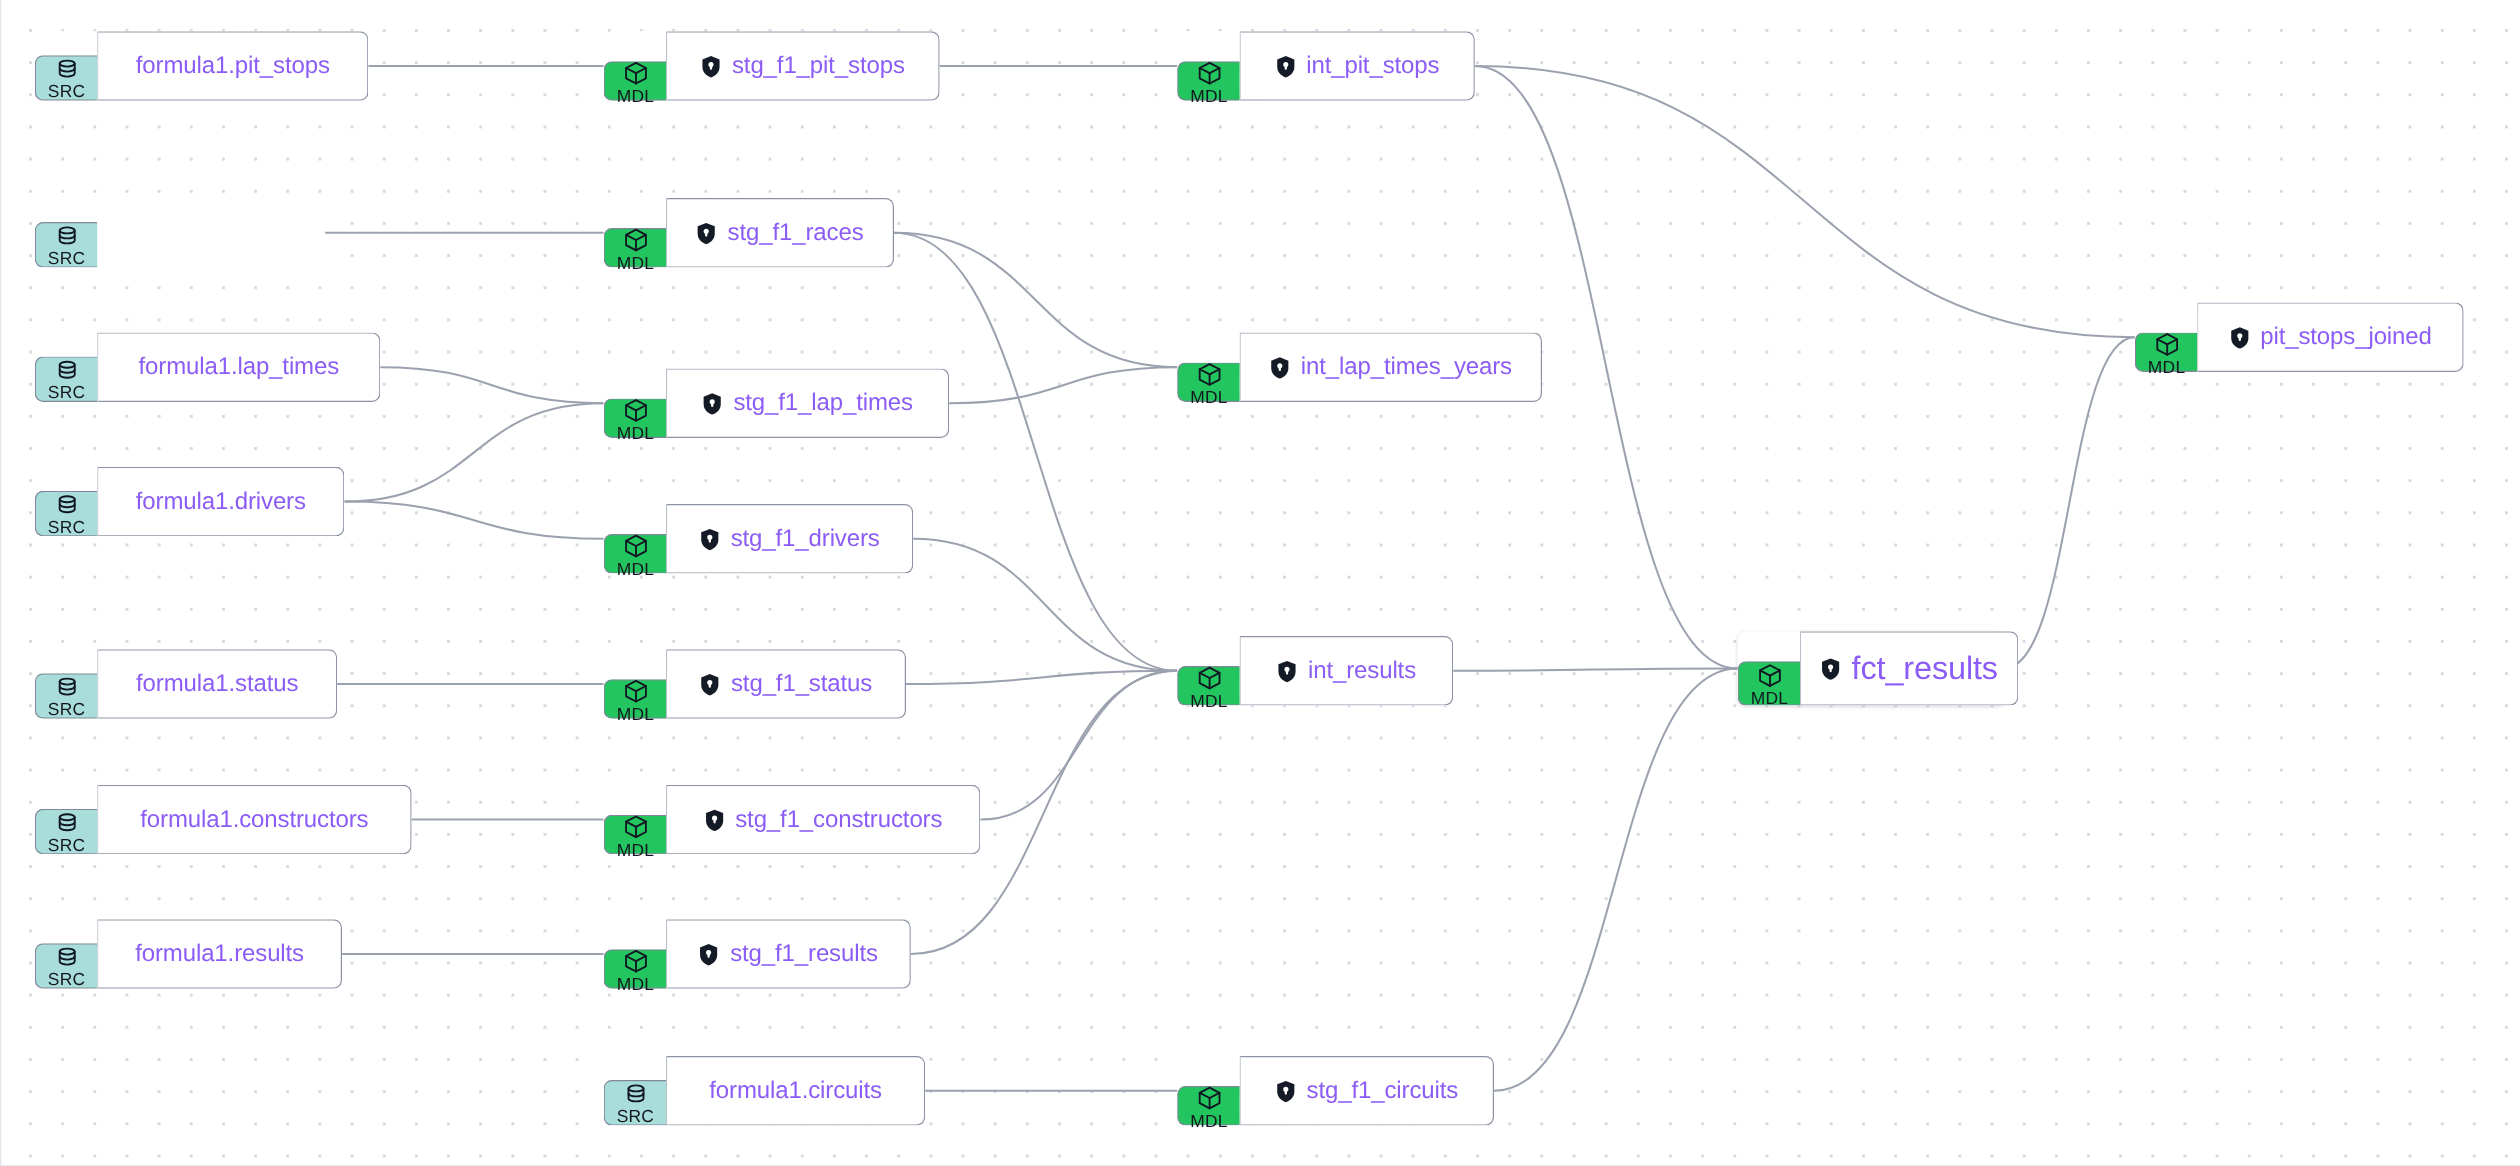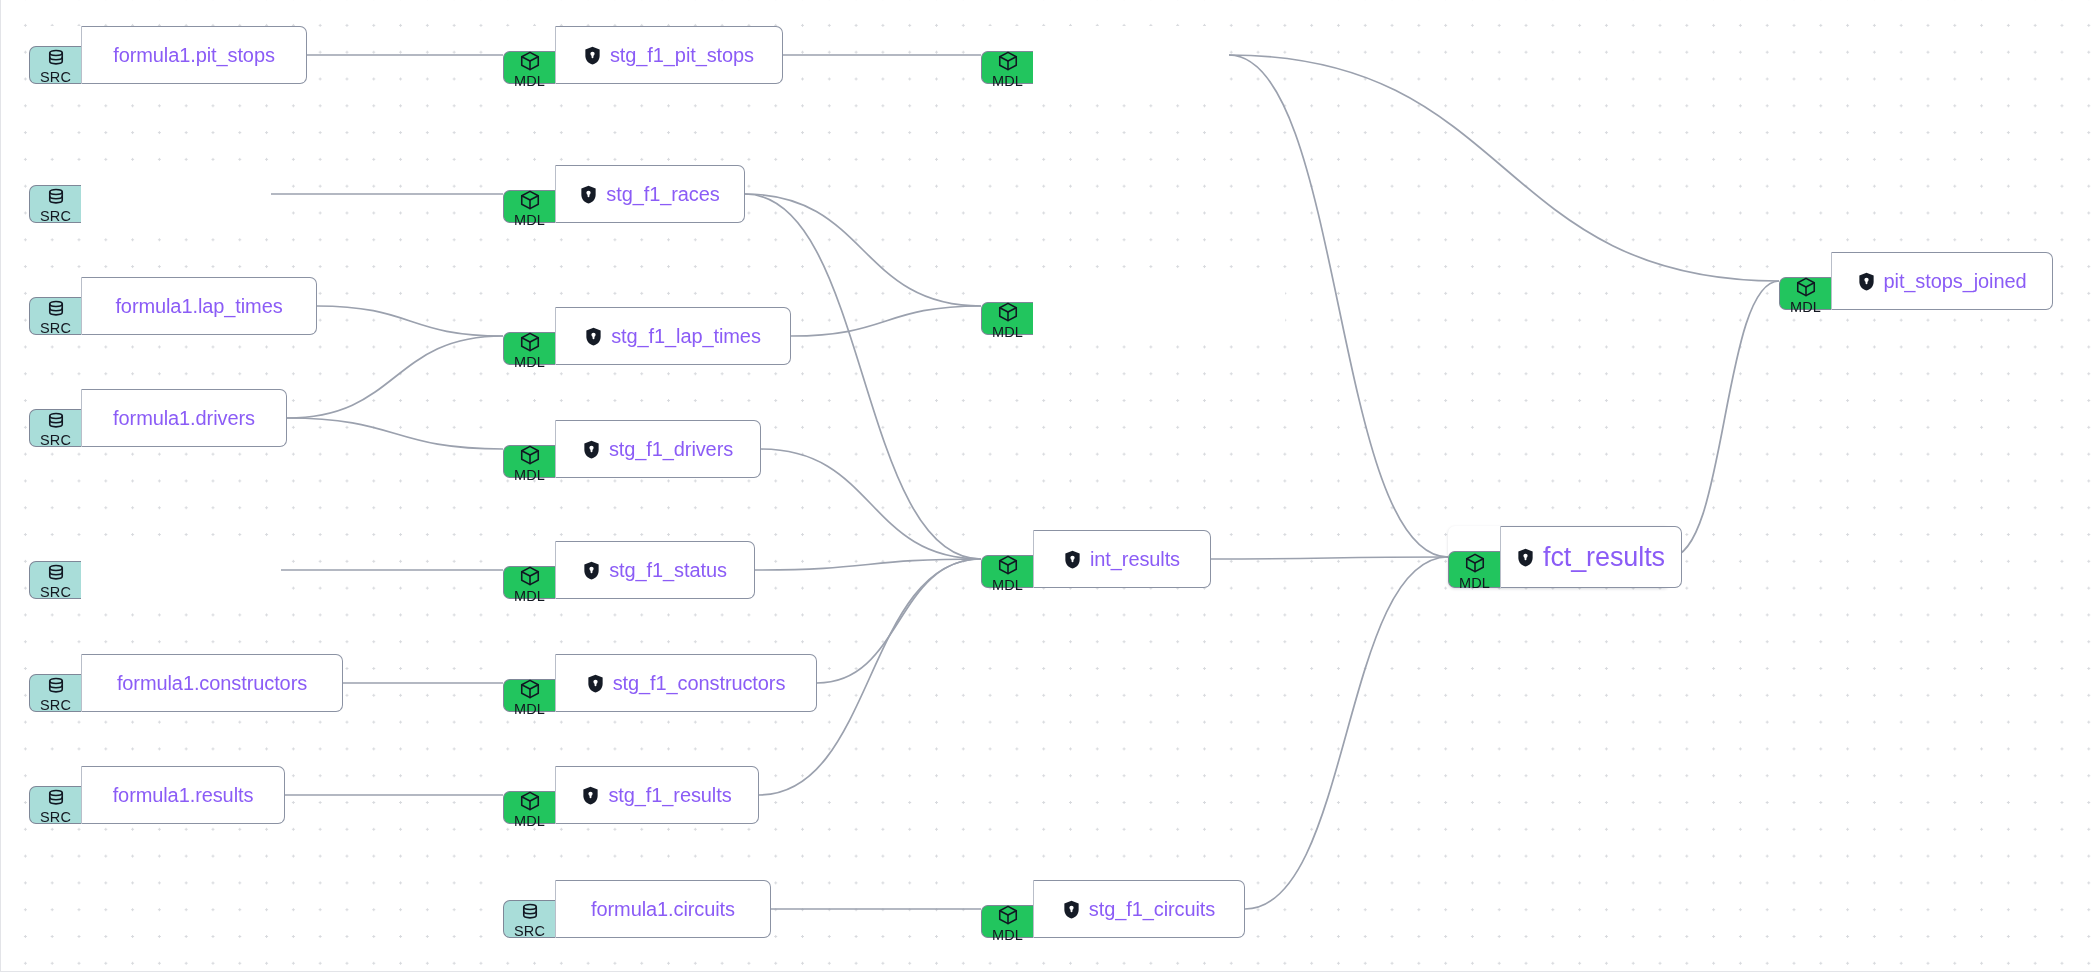--- a/index.html
+++ b/index.html
@@ -173,20 +173,23 @@
       </div>
       <div class="node src" style="left: 28px; top: 541px; width: 252px;">
         <div class="badge">
           <span class="glyph"><svg width="20" height="20" viewBox="0 0 24 24" fill="none" stroke="#111722" stroke-width="1.9" stroke-linecap="round" stroke-linejoin="round">
               <ellipse cx="12" cy="6" rx="7.5" ry="3"></ellipse>
               <path d="M4.5 6v5c0 1.66 3.36 3 7.5 3s7.5-1.34 7.5-3V6"></path>
               <path d="M4.5 11v5c0 1.66 3.36 3 7.5 3s7.5-1.34 7.5-3v-5"></path>
             </svg></span>
           <span class="code">SRC</span>
         </div>
+        <div class="body">
+          <span class="label">formula1.status</span>
+        </div>
       </div>
       <div class="node src" style="left: 28px; top: 654px; width: 314px;">
         <div class="badge">
           <span class="glyph"><svg width="20" height="20" viewBox="0 0 24 24" fill="none" stroke="#111722" stroke-width="1.9" stroke-linecap="round" stroke-linejoin="round">
               <ellipse cx="12" cy="6" rx="7.5" ry="3"></ellipse>
               <path d="M4.5 6v5c0 1.66 3.36 3 7.5 3s7.5-1.34 7.5-3V6"></path>
               <path d="M4.5 11v5c0 1.66 3.36 3 7.5 3s7.5-1.34 7.5-3v-5"></path>
             </svg></span>
           <span class="code">SRC</span>
         </div>
@@ -366,29 +369,45 @@
       </div>
       <div class="node mdl" style="left: 980px; top: 26px; width: 248px;">
         <div class="badge">
           <span class="glyph"><svg width="22" height="22" viewBox="0 0 24 24" fill="none" stroke="#111722" stroke-width="1.7" stroke-linecap="round" stroke-linejoin="round">
               <path d="M12 2.6 21 7.3v9.4L12 21.4 3 16.7V7.3z"></path>
               <path d="M3 7.3 12 12l9-4.7"></path>
               <path d="M12 12v9.4"></path>
             </svg></span>
           <span class="code">MDL</span>
         </div>
+        <div class="body">
+          <span class="shield"><svg width="17" height="19" viewBox="0 0 20 22" fill="#151b26">
+              <path d="M10 .7 1.6 4v7.2C1.6 16.4 5.2 20.2 10 21.6c4.8-1.4 8.4-5.2 8.4-10.4V4z"></path>
+              <circle cx="10" cy="9" r="2.5" fill="#ffffff"></circle>
+              <rect x="8.9" y="9.6" width="2.2" height="4.6" rx="1.1" fill="#ffffff"></rect>
+            </svg></span>
+          <span class="label">int_pit_stops</span>
+        </div>
       </div>
       <div class="node mdl" style="left: 980px; top: 277px; width: 304px;">
         <div class="badge">
           <span class="glyph"><svg width="22" height="22" viewBox="0 0 24 24" fill="none" stroke="#111722" stroke-width="1.7" stroke-linecap="round" stroke-linejoin="round">
               <path d="M12 2.6 21 7.3v9.4L12 21.4 3 16.7V7.3z"></path>
               <path d="M3 7.3 12 12l9-4.7"></path>
               <path d="M12 12v9.4"></path>
             </svg></span>
           <span class="code">MDL</span>
+        </div>
+        <div class="body">
+          <span class="shield"><svg width="17" height="19" viewBox="0 0 20 22" fill="#151b26">
+              <path d="M10 .7 1.6 4v7.2C1.6 16.4 5.2 20.2 10 21.6c4.8-1.4 8.4-5.2 8.4-10.4V4z"></path>
+              <circle cx="10" cy="9" r="2.5" fill="#ffffff"></circle>
+              <rect x="8.9" y="9.6" width="2.2" height="4.6" rx="1.1" fill="#ffffff"></rect>
+            </svg></span>
+          <span class="label">int_lap_times_years</span>
         </div>
       </div>
       <div class="node mdl" style="left: 980px; top: 530px; width: 230px;">
         <div class="badge">
           <span class="glyph"><svg width="22" height="22" viewBox="0 0 24 24" fill="none" stroke="#111722" stroke-width="1.7" stroke-linecap="round" stroke-linejoin="round">
               <path d="M12 2.6 21 7.3v9.4L12 21.4 3 16.7V7.3z"></path>
               <path d="M3 7.3 12 12l9-4.7"></path>
               <path d="M12 12v9.4"></path>
             </svg></span>
           <span class="code">MDL</span>

